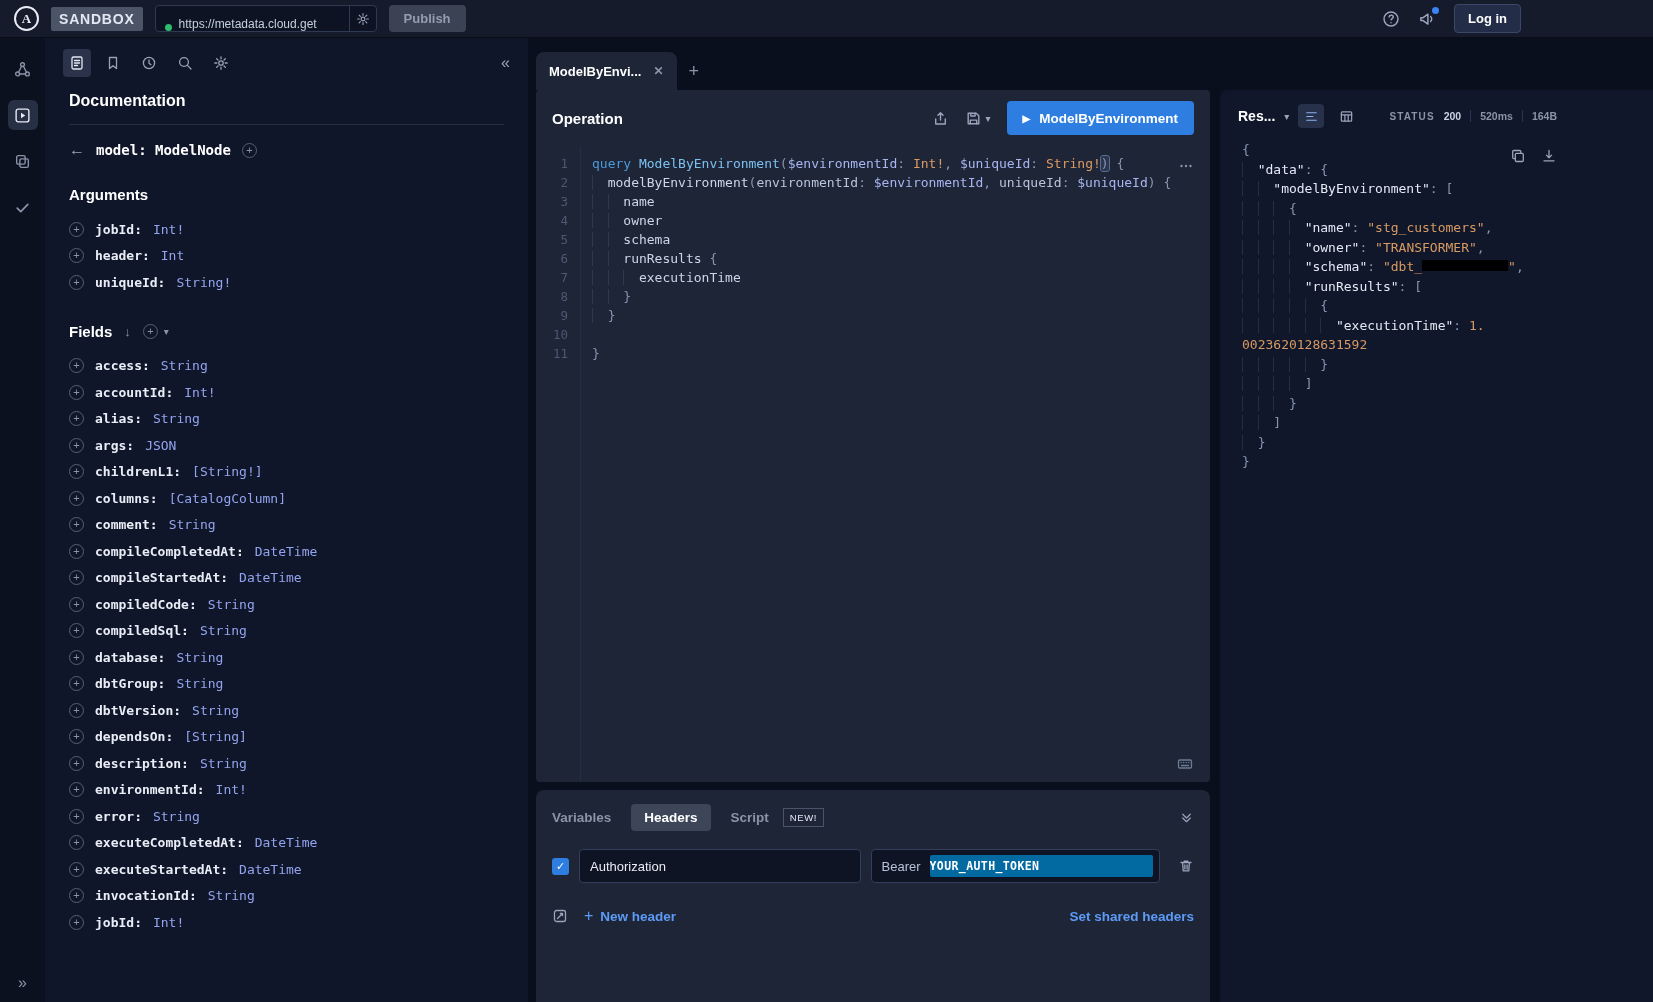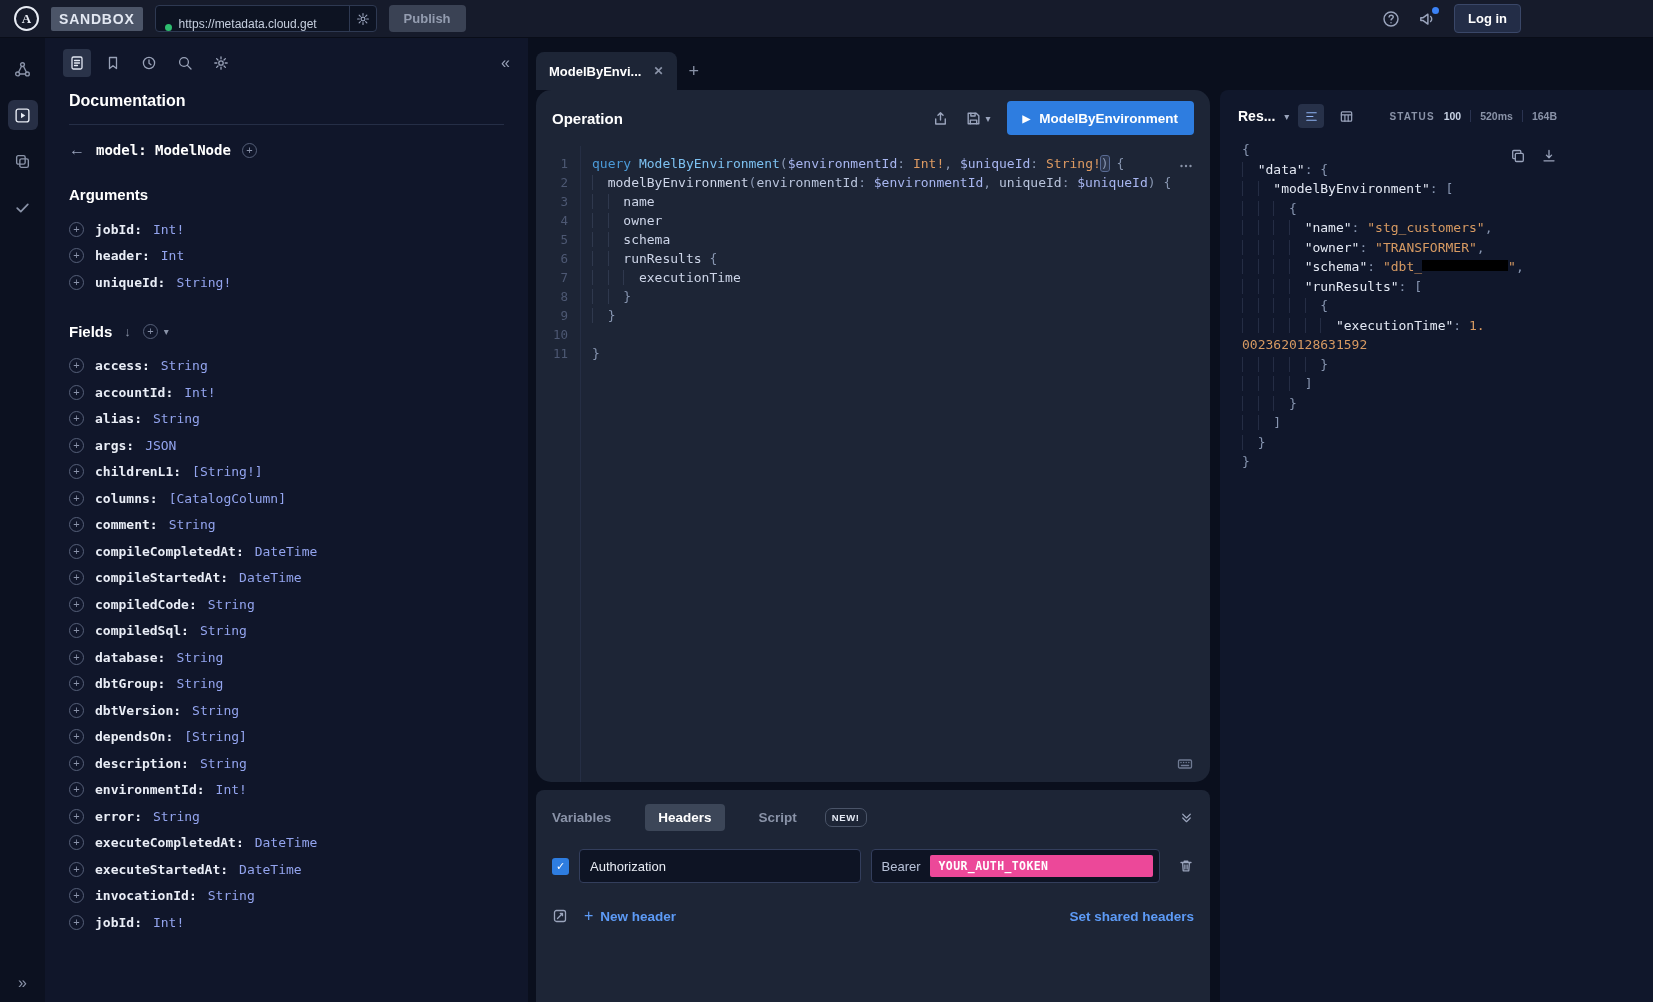--- a/index.html
+++ b/index.html
@@ -66,21 +66,21 @@
 
   
   .tabbar{position:absolute;left:536px;top:52px;height:38px;display:flex;align-items:stretch;gap:12px}
   .etab{background:#1d2536;border-radius:8px 8px 0 0;padding:0 13px;display:flex;align-items:center;
         gap:12px;color:#fff;font-size:13px;font-weight:700}
   .etab .x{color:#8a93a8;font-size:12px}
   .newtab{align-self:center;color:#8a93a8;font-size:18px;line-height:1}
 
   
   .op-card{position:absolute;left:536px;top:90px;width:674px;height:692px;background:#1d2536;
-           border-radius:15px;overflow:hidden}
+           border-radius:4px;overflow:hidden}
   .op-header{height:56px;display:flex;align-items:center;gap:16px;padding:0 16px}
   .op-title{font-size:15px;font-weight:700;color:#fff;margin-right:auto}
   .save-group{display:flex;align-items:center;gap:4px}
   .chev{color:#9aa4bc;font-size:10px}
   .run-btn{display:flex;align-items:center;gap:9px;background:#2e7de0;color:#fff;font-size:13.5px;
            font-weight:700;border:none;border-radius:4px;height:34px;padding:0 16px;font-family:inherit}
   .run-btn .play{font-size:10px}
   .editor{position:relative;height:calc(100% - 56px);font-family:"DejaVu Sans Mono","Liberation Mono",monospace;
           font-size:13px;line-height:19px;padding-top:8px}
   .editor::before{content:"";position:absolute;left:44px;top:0;bottom:0;width:1px;background:#252e44}
@@ -98,36 +98,36 @@
   .tk.match{outline:1px solid #5a6c95;background:rgba(90,108,149,.25);border-radius:2px}
   .tk.key{color:#e4e9f4}
   .tk.str,.tk.num{color:#d79a62}
   .tk.redact{display:inline-block;width:86px;height:11px;background:#000;vertical-align:baseline}
   .dots-menu{position:absolute;right:16px;top:12px;color:#8a93a8}
   .kbd-icon{position:absolute;right:16px;bottom:10px;color:#6f7a93}
 
   
   .req-card{position:absolute;left:536px;top:790px;width:674px;height:212px;background:#1d2536;
             border-radius:8px 8px 0 0;padding:14px 16px 0 16px}
-  .req-tabs{display:flex;align-items:center;gap:34px}
+  .req-tabs{display:flex;align-items:center;gap:20px}
   .rtab{font-size:13.5px;font-weight:600;color:#8a93a8}
   .rtab.active{background:#3c4658;color:#fff;border-radius:4px;padding:6px 13px}
-  .new-badge{border:1px solid #4a5468;border-radius:7px;padding:3px 6px;font-size:9.5px;font-weight:700;
+  .new-badge{border:1px solid #4a5468;border-radius:0;padding:3px 6px;font-size:9.5px;font-weight:400;
              letter-spacing:.6px;color:#e4e9f4;margin-left:-6px}
   .collapse-dd{margin-left:auto;color:#9aa4bc}
   .hdr-row{margin-top:18px;display:flex;align-items:center;gap:10px}
   .cb{width:17px;height:17px;background:#2e7de0;border-radius:3px;display:flex;align-items:center;
       justify-content:center;color:#fff;font-size:11px;flex:none}
   .txt-input{width:282px;height:34px;background:#0e1424;border:1px solid #333e5c;border-radius:4px;
              color:#e8ecf4;font-size:13px;padding:0 10px;font-family:inherit}
   .bearer-box{width:290px;height:34px;background:#0e1424;border:1px solid #333e5c;border-radius:4px;
               display:flex;align-items:center;gap:9px;padding:0 6px 0 10px}
   .bearer-label{color:#b8c2d8;font-size:13px}
-  .token{flex:1;background:#ec4899;color:#fff;font-family:"DejaVu Sans Mono","Liberation Mono",monospace;
-         font-size:11.5px;font-weight:700;letter-spacing:.4px;padding:4px 9px;border-radius:2px;
+  .token{flex:1;background:#0369a1;color:#fff;font-family:"DejaVu Sans Mono","Liberation Mono",monospace;
+         font-size:11.5px;font-weight:700;letter-spacing:.4px;padding:4px 0;border-radius:2px;
          white-space:nowrap;overflow:hidden}
   .trash{margin-left:8px}
   .req-footer{margin-top:24px;display:flex;align-items:center;gap:16px}
   .link-blue{color:#5d9bf7;font-size:13.5px;font-weight:700;display:flex;align-items:center;gap:7px}
   .link-blue .plus{font-size:16px;font-weight:400}
   .set-shared{margin-left:auto}
 
   
   .resp{position:absolute;left:1220px;top:90px;width:433px;height:912px;background:#10172b;
         border-radius:8px 0 0 0}
@@ -537,21 +537,21 @@
         </svg>
     </span>
     <span class="vbtn ic">
       <svg width="15" height="15" viewBox="0 0 16 16">
           <rect x="2.5" y="3" width="11" height="10" rx="1"></rect>
           <path d="M2.5 6.3h11M6.3 6.3V13M9.8 6.3V13"></path>
         </svg>
     </span>
     <span class="status-cluster">
       <span class="status-label">STATUS</span>
-      <span class="status-code">100</span>
+      <span class="status-code">200</span>
       <span class="vdiv"></span>
       <span class="meta">520ms</span>
       <span class="vdiv"></span>
       <span class="meta">164B</span>
     </span>
   </div>
   <div class="resp-body">
     <div class="resp-actions">
       <span class="ic">
         <svg width="16" height="16" viewBox="0 0 16 16">

